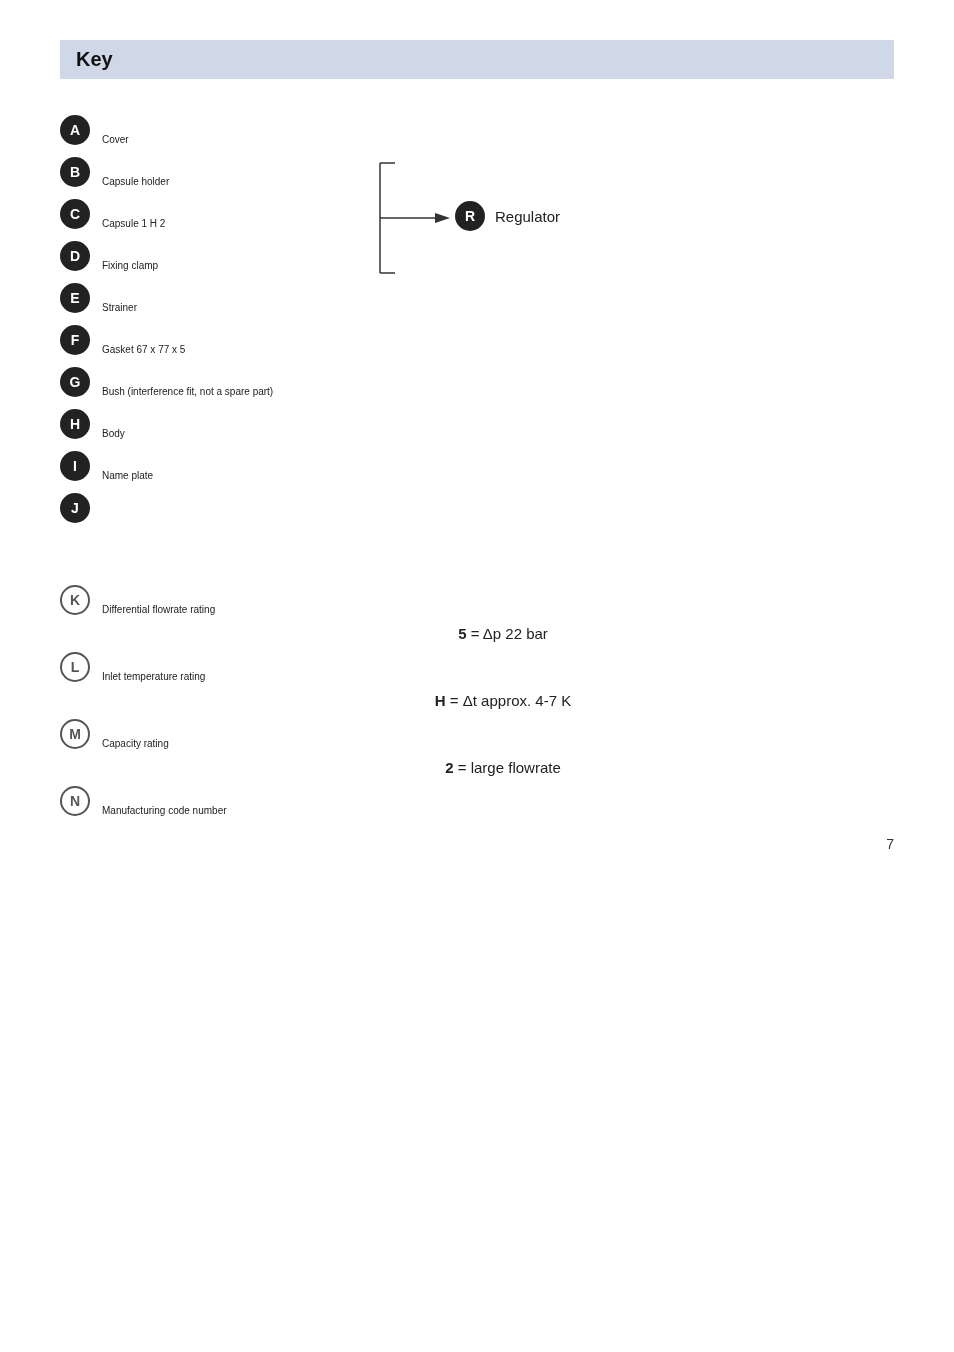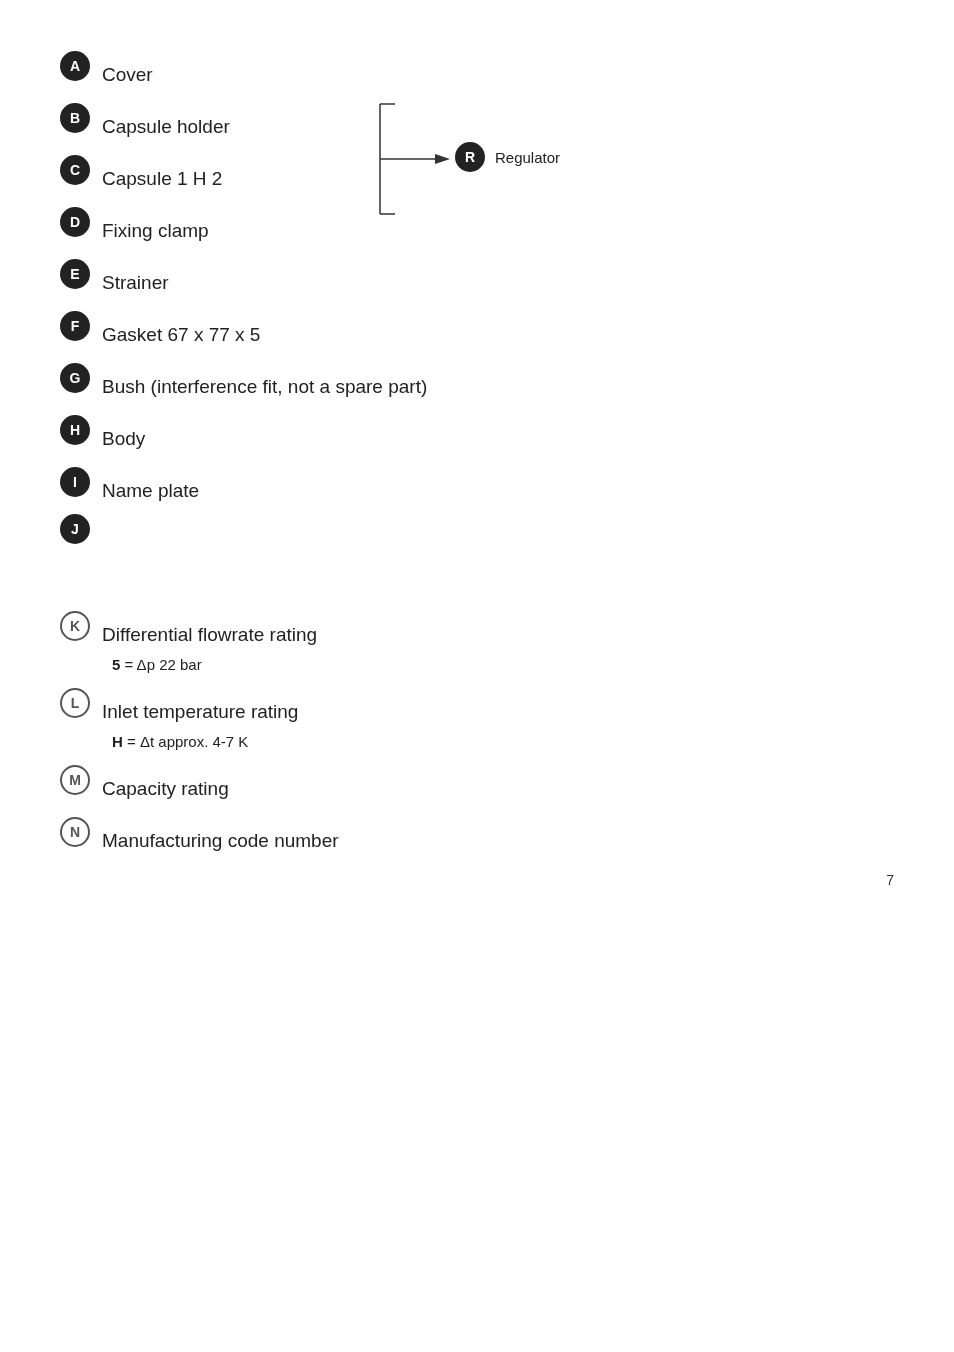--- a/index.html
+++ b/index.html
@@ -39,21 +39,21 @@
     }
 
     .item-row {
       display: flex;
       align-items: center;
       padding: 6px 0;
       gap: 12px;
     }
 
     .item-row .label-text {
-      font-size: 19px;
+      font-size: 10px;
       color: #222;
       margin-top: 18px;
     }
 
     
     .badge {
       display: inline-flex;
       align-items: center;
       justify-content: center;
       width: 30px;
@@ -75,40 +75,44 @@
 
     
     .spacer {
       height: 30px;
     }
 
     
     .sub-item {
       padding: 4px 0 4px 52px;
       font-size: 15px;
+      text-align: center;
     }
 
     .sub-item strong {
       font-weight: bold;
     }
 
     
     .page-number {
       position: absolute;
       bottom: 30px;
       right: 60px;
       font-size: 14px;
       color: #333;
     }
   </style>
 </head>
 <body>
 
 <div class="page">
 
+  <div class="key-header">
+    <h2>Key</h2>
+  </div>
 
   <div class="items-section">
 
     <div class="item-row">
       <span class="badge">A</span>
       <span class="label-text">Cover</span>
     </div>
 
     <div style="position: relative;">
       <div class="item-row">
@@ -193,20 +197,24 @@
     </div>
     <div class="sub-item">
       <strong>H</strong>
       <span> = Δt approx. 4-7 K</span>
     </div>
 
     <div class="item-row">
       <span class="badge outline">M</span>
       <span class="label-text">Capacity rating</span>
     </div>
+    <div class="sub-item">
+      <strong>2</strong>
+      <span> = large flowrate</span>
+    </div>
 
     <div class="item-row">
       <span class="badge outline">N</span>
       <span class="label-text">Manufacturing code number</span>
     </div>
 
   </div>
 
   <div class="page-number">7</div>
 

